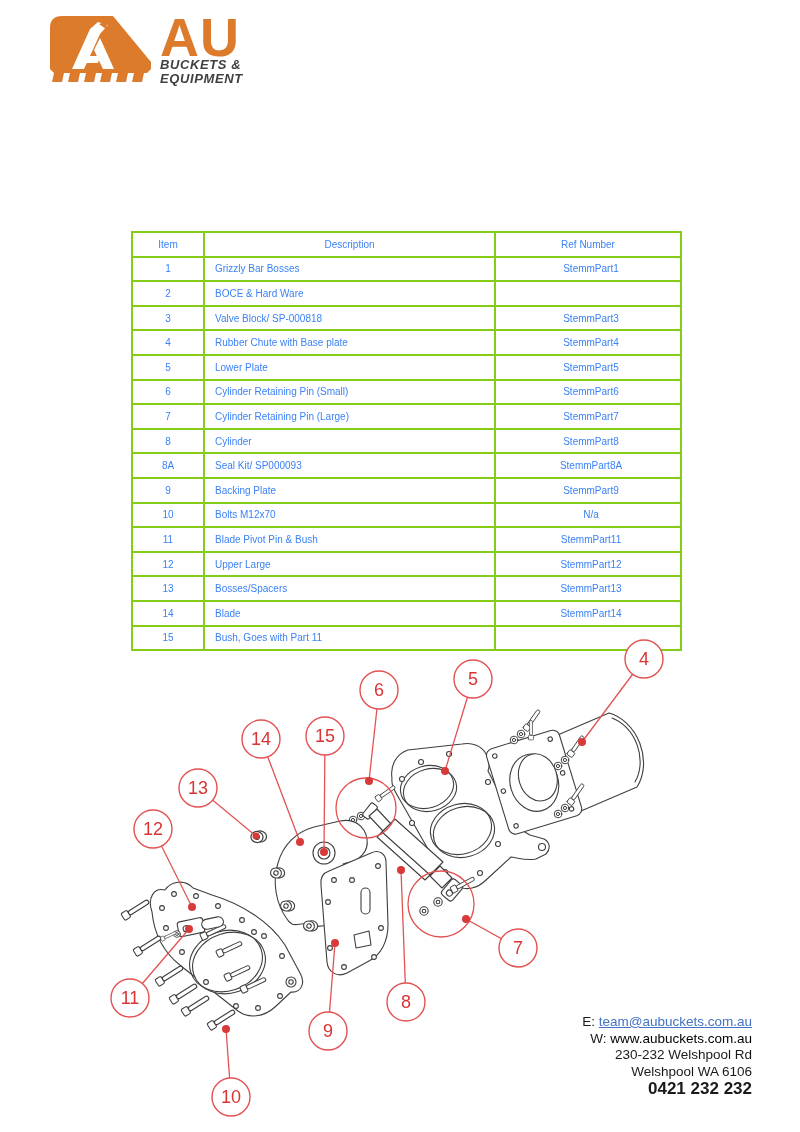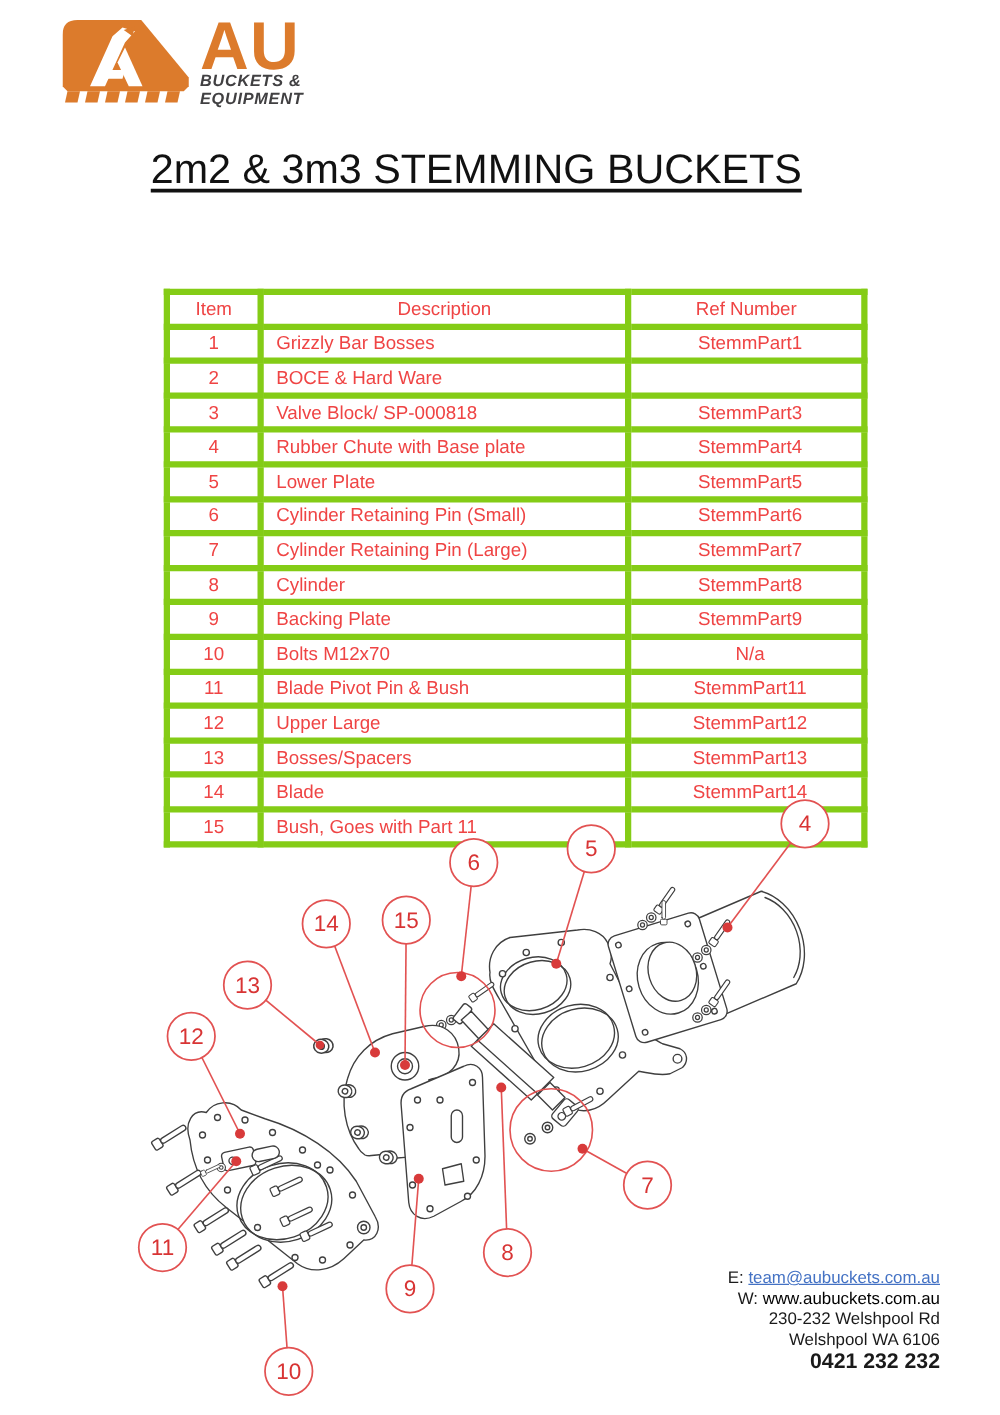--- a/index.html
+++ b/index.html
@@ -28,22 +28,22 @@
     position:absolute;left:0;right:38px;top:116px;text-align:center;
     font-size:33px;font-weight:400;color:#111;
     text-decoration:underline;text-underline-offset:5px;
   }
   
   table.parts{
     position:absolute;left:131px;top:231px;
     border-collapse:collapse;table-layout:fixed;
   }
   table.parts th, table.parts td{
-    border:5px solid #84cc16;
-    font-size:15px;font-weight:400;color:#ef4444;
+    border:2px solid #84cc16;
+    font-size:10px;font-weight:400;color:#3b82f6;
     height:22.6px;padding:0 4px;white-space:nowrap;overflow:hidden;
   }
   .col-item{width:62px;text-align:center;}
   .col-desc{width:275px;text-align:left;padding-left:10px !important;}
   .col-ref{width:170px;text-align:center;padding-left:10px !important;}
   table.parts th{text-align:center;padding-left:4px !important;}
   
   .diagram{position:absolute;left:90px;top:630px;}
   .diagram .part{stroke:#3f3f3f;stroke-width:1.1;fill:#ffffff;stroke-linejoin:round;stroke-linecap:round;}
   .diagram .red-line{stroke:#E25252;stroke-width:1.3;fill:none;}
@@ -84,21 +84,20 @@
       <path d="M32,40 L50,40 L48,47 L29,47 Z" fill="#ffffff"></path>
       <path d="M49,8 L58,5 L56,13 Z" fill="#DC7B2C"></path>
     </svg>
     <div class="logo-text">
       <div class="logo-brand">AU</div>
       <div class="logo-tag">BUCKETS &amp;</div>
       <div class="logo-tag">EQUIPMENT</div>
     </div>
   </div>
 
-  <div class="doc-title">2m2 &amp; 3m3 STEMMING BUCKETS</div>
 
   <table class="parts">
     <thead>
       <tr>
         <th class="col-item">Item</th>
         <th class="col-desc">Description</th>
         <th class="col-ref">Ref Number</th>
       </tr>
     </thead>
     <tbody>
@@ -134,20 +133,25 @@
         </tr>
       <tr>
           <td class="col-item">7</td>
           <td class="col-desc">Cylinder Retaining Pin (Large)</td>
           <td class="col-ref">StemmPart7</td>
         </tr>
       <tr>
           <td class="col-item">8</td>
           <td class="col-desc">Cylinder</td>
           <td class="col-ref">StemmPart8</td>
+        </tr>
+      <tr>
+          <td class="col-item">8A</td>
+          <td class="col-desc">Seal Kit/ SP000093</td>
+          <td class="col-ref">StemmPart8A</td>
         </tr>
       <tr>
           <td class="col-item">9</td>
           <td class="col-desc">Backing Plate</td>
           <td class="col-ref">StemmPart9</td>
         </tr>
       <tr>
           <td class="col-item">10</td>
           <td class="col-desc">Bolts M12x70</td>
           <td class="col-ref">N/a</td>

